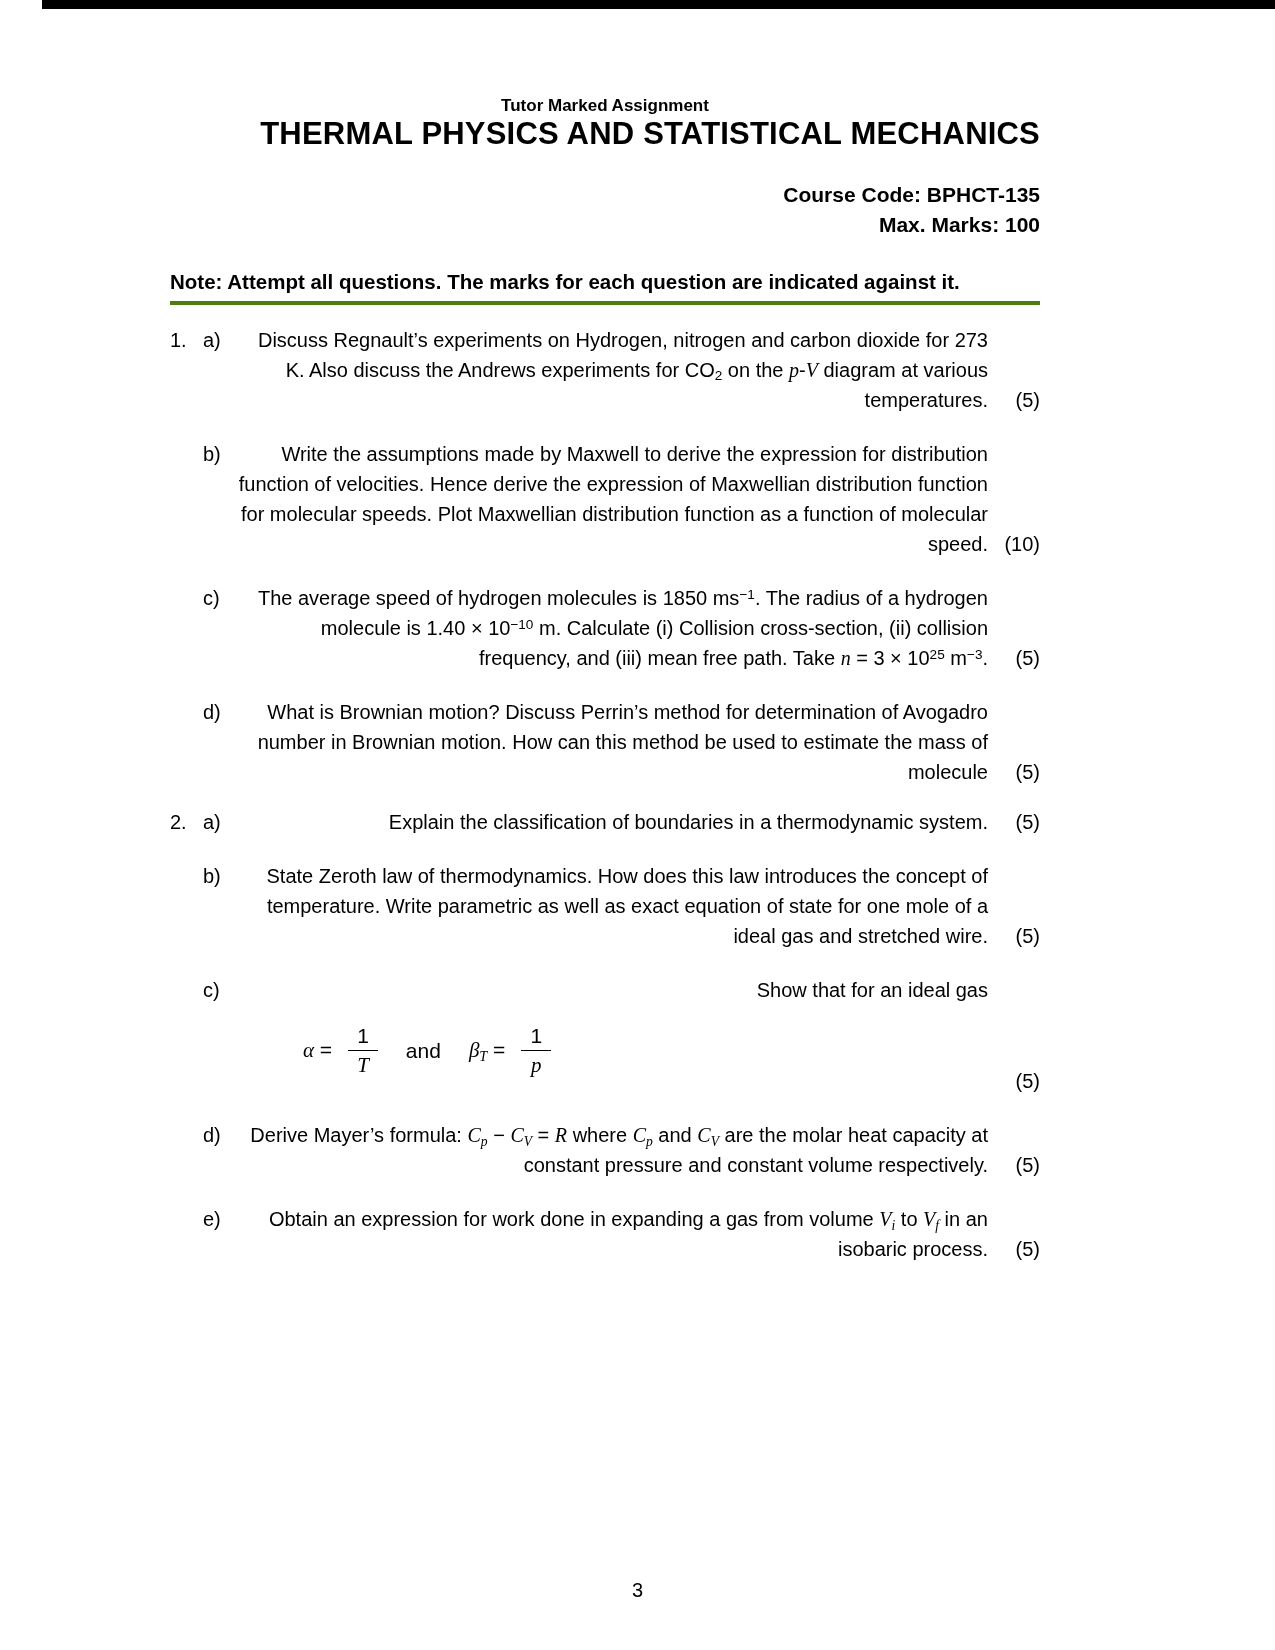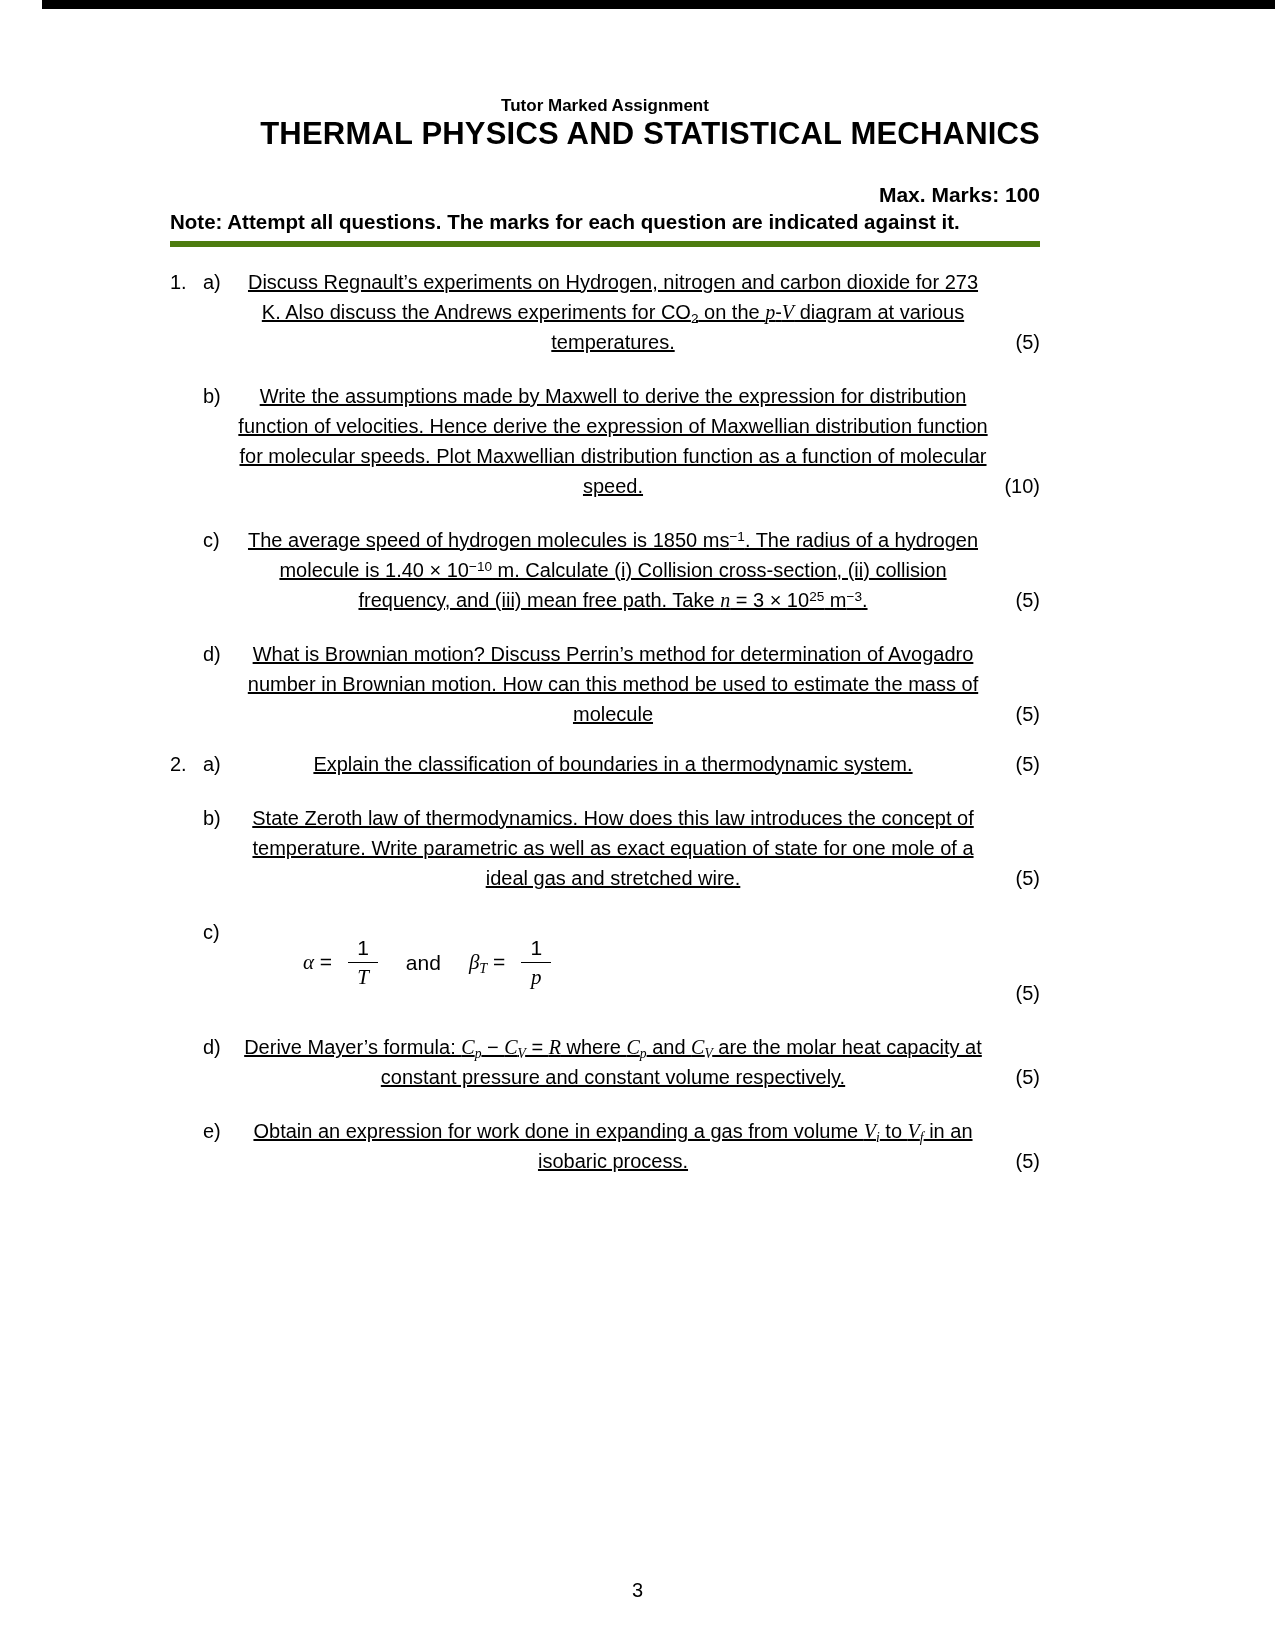--- a/index.html
+++ b/index.html
@@ -35,44 +35,45 @@
     letter-spacing: 0.2px;
   }
   .meta {
     margin-top: 28px;
     text-align: right;
     font-weight: bold;
     font-size: 21px;
     line-height: 1.42;
   }
   .note {
+    margin-top: 30px;
     font-weight: bold;
     font-size: 20.5px;
     padding-bottom: 7px;
-    border-bottom: 6px solid #4d7c0f;
+    border-bottom: 4px solid #4d7c0f;
   }
   .part-title {
     margin-top: 20px;
     text-align: center;
     font-weight: bold;
     font-size: 26px;
   }
   .question {
     display: flex;
     margin-top: 20px;
     font-size: 20px;
     line-height: 1.5;
   }
   .q-num { flex: 0 0 33px; }
   .q-parts { flex: 1; min-width: 0; }
   .part { display: flex; margin-bottom: 24px; }
   .part:last-child { margin-bottom: 0; }
   .p-label { flex: 0 0 35px; }
   .p-body { flex: 1; position: relative; padding-right: 52px; min-width: 0; }
-  .p-text { text-align: center; text-decoration: underline; }
+  .p-text { text-align: right; }
   .marks { position: absolute; right: 0; bottom: 0; }
   sup, sub {
     font-size: 0.68em;
     line-height: 0;
     position: relative;
     vertical-align: baseline;
   }
   sup { top: -0.45em; }
   sub { top: 0.28em; }
   .p-text i, .equation i, .frac i {
@@ -111,20 +112,21 @@
 <body>
 
 <div class="scan-bar"></div>
 
 <div class="page">
 
   <header>
     <div class="subtitle">Tutor Marked Assignment</div>
     <h1 class="title">THERMAL PHYSICS AND STATISTICAL MECHANICS</h1>
     <div class="meta">
+      <div>Course Code: BPHCT-135</div>
       <div>Max. Marks: 100</div>
     </div>
   </header>
 
   <div class="note">Note: Attempt all questions. The marks for each question are indicated against it.</div>
 
 
   <div class="question">
     <span class="q-num">1.</span>
     <div class="q-parts">
@@ -180,20 +182,21 @@
         <span class="p-label">b)</span>
         <div class="p-body">
           <div class="p-text">State Zeroth law of thermodynamics. How does this law introduces the concept of temperature. Write parametric as well as exact equation of state for one mole of a ideal gas and stretched wire.</div>
           <span class="marks">(5)</span>
         </div>
       </div>
 
       <div class="part">
         <span class="p-label">c)</span>
         <div class="p-body">
+          <div class="p-text">Show that for an ideal gas</div>
 
           <div class="equation">
             <span class="eq-lhs"><i>α</i> =</span>
             <span class="frac">
               <span class="num">1</span>
               <span class="den"><i>T</i></span>
             </span>
             <span class="eq-and">and</span>
             <span class="eq-lhs"><i>β<sub>T</sub></i> =</span>
             <span class="frac">

